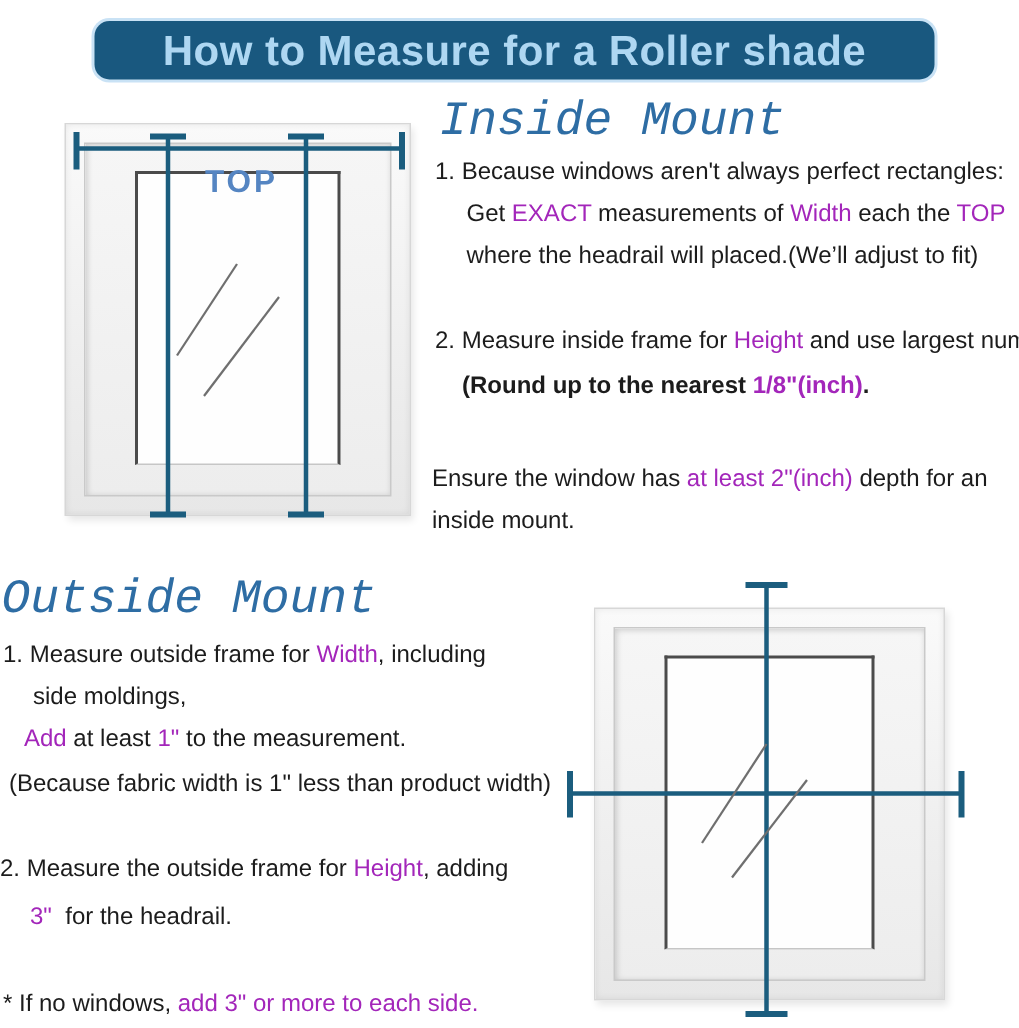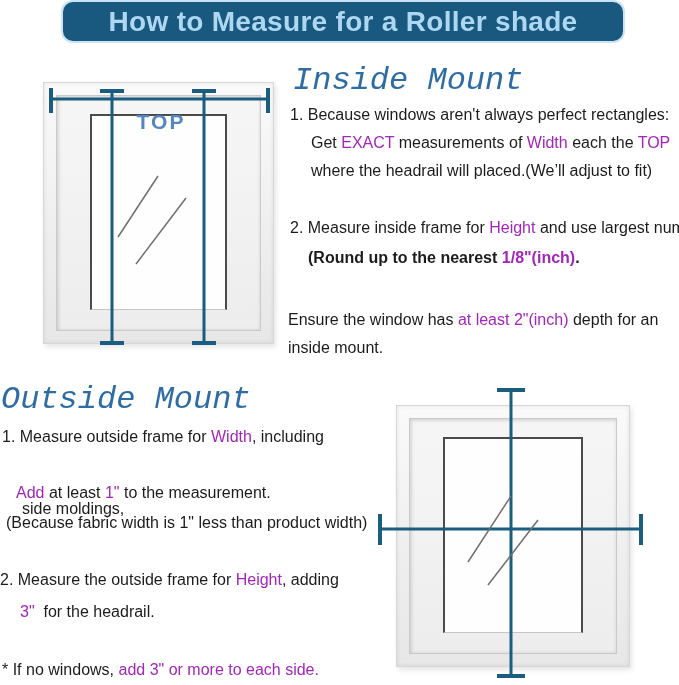--- a/index.html
+++ b/index.html
@@ -6,21 +6,21 @@
     --banner-bg:#19587f; --banner-text:#aed7f2; --heading-blue:#2e6da4;
     --purple:#a326ba; --text:#1c1c1c; --measure-line:#1b5d7e; --top-label:#5585c2;
   }
   html,body{margin:0;padding:0;}
   body{
     width:679px;height:685px;position:relative;background:#ffffff;
     font-family:"Liberation Sans", sans-serif;overflow:hidden;
   }
   
   .banner{
-    position:absolute;left:63px;top:2px;width:560px;height:39px;
+    position:absolute;left:63px;top:14px;width:560px;height:39px;
     background:var(--banner-bg);border-radius:10px;
     box-shadow:0 0 0 2px #c9e2f5;
     display:flex;align-items:center;justify-content:center;
   }
   .banner-text{font-weight:bold;font-size:28px;color:var(--banner-text);letter-spacing:.3px;}
 
   
   .section-title{
     position:absolute;font-family:Liberation Mono, monospace;font-style:italic;
     font-size:32px;color:var(--heading-blue);white-space:nowrap;
@@ -140,21 +140,21 @@
 </div>
 <div class="tline" style="left:288px;top:339px;">
   <span>inside mount.</span>
 </div>
 
 <div class="section-title" id="outside-title">Outside Mount</div>
 
 <div class="tline" style="left:2px;top:428px;">
   <span>1. Measure outside frame for </span><span class="p">Width</span><span>, including</span>
 </div>
-<div class="tline" style="left:22px;top:456px;margin-top:44px;">
+<div class="tline" style="left:22px;top:456px;">
   <span>side moldings,</span>
 </div>
 <div class="tline" style="left:16px;top:484px;">
   <span class="p">Add</span><span> at least </span><span class="p">1"</span><span> to the measurement.</span>
 </div>
 <div class="tline" style="left:6px;top:514px;">
   <span>(Because fabric width is 1" less than product width)</span>
 </div>
 
 <div class="tline" style="left:0px;top:571px;">

